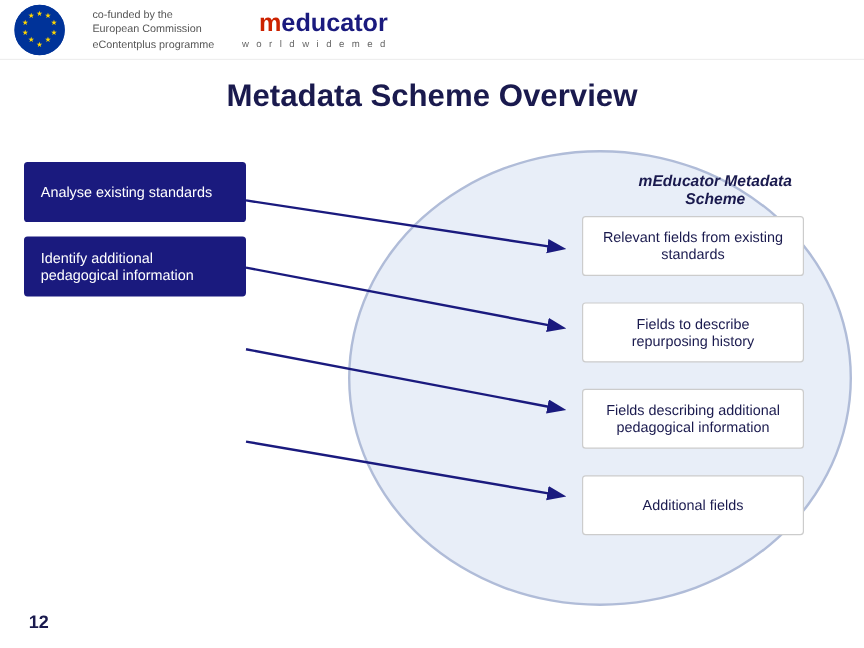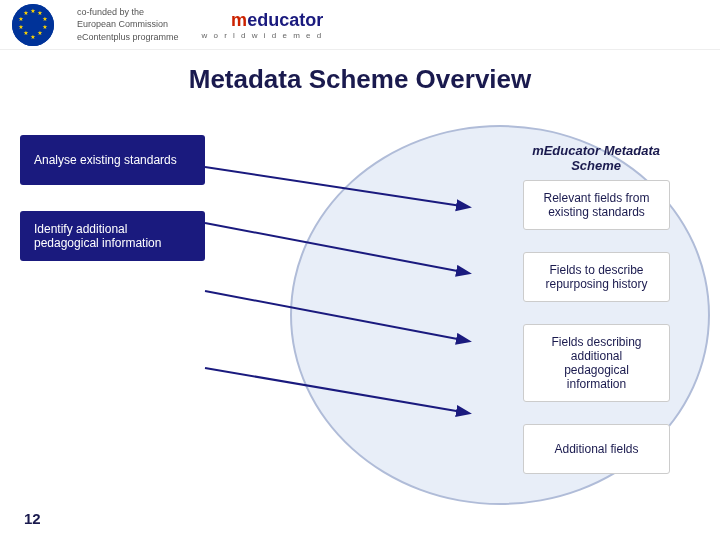--- a/index.html
+++ b/index.html
@@ -69,21 +69,21 @@
       font-style: italic;
     }
 
     
     .left-boxes {
       position: absolute;
       left: 20px;
       top: 30px;
       display: flex;
       flex-direction: column;
-      gap: 26px;
+      gap: 12px;
       z-index: 10;
     }
 
     .left-box {
       background: #1a1a7e;
       color: white;
       font-size: 12px;
       padding: 10px 14px;
       width: 185px;
       min-height: 50px;
@@ -101,21 +101,21 @@
       flex-direction: column;
       gap: 22px;
       z-index: 10;
     }
 
     .right-box {
       background: #fff;
       color: #1a1a4e;
       font-size: 12px;
       padding: 10px 16px;
-      width: 147px;
+      width: 185px;
       min-height: 50px;
       display: flex;
       align-items: center;
       justify-content: center;
       text-align: center;
       border-radius: 3px;
       border: 1px solid #ccc;
     }
 
     
@@ -150,21 +150,21 @@
       background: #003399;
       position: relative;
     }
 
     .meducator-brand {
       display: flex;
       flex-direction: column;
       align-items: flex-end;
     }
     .meducator-brand .logo-top {
-      font-size: 18px;
+      font-size: 21px;
       font-weight: bold;
       color: #1a1a7e;
     }
     .meducator-brand .logo-top .m-red {
       color: #cc2200;
     }
     .meducator-brand .logo-sub {
       font-size: 8px;
       color: #666;
       letter-spacing: 2px;

